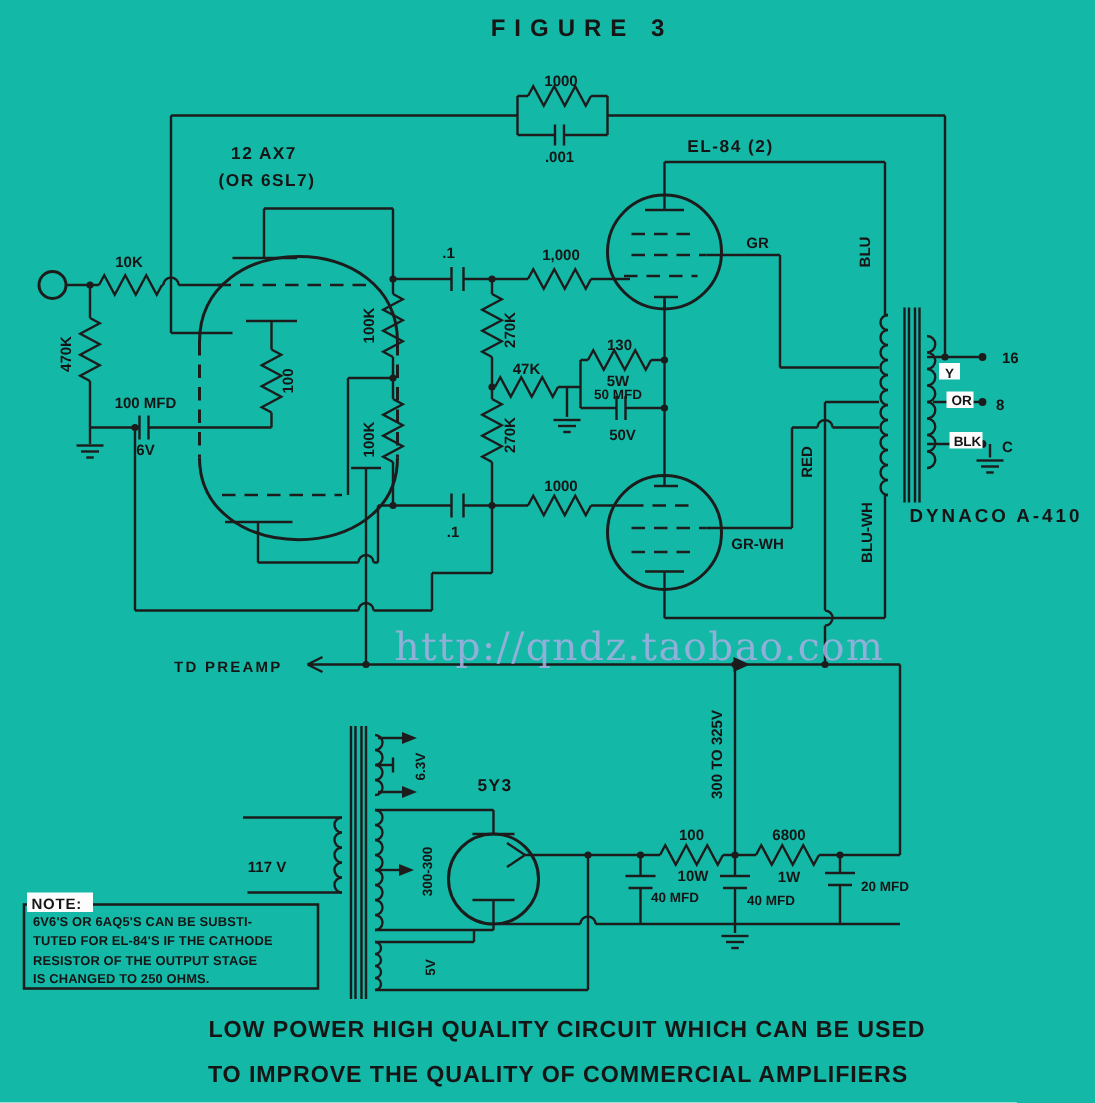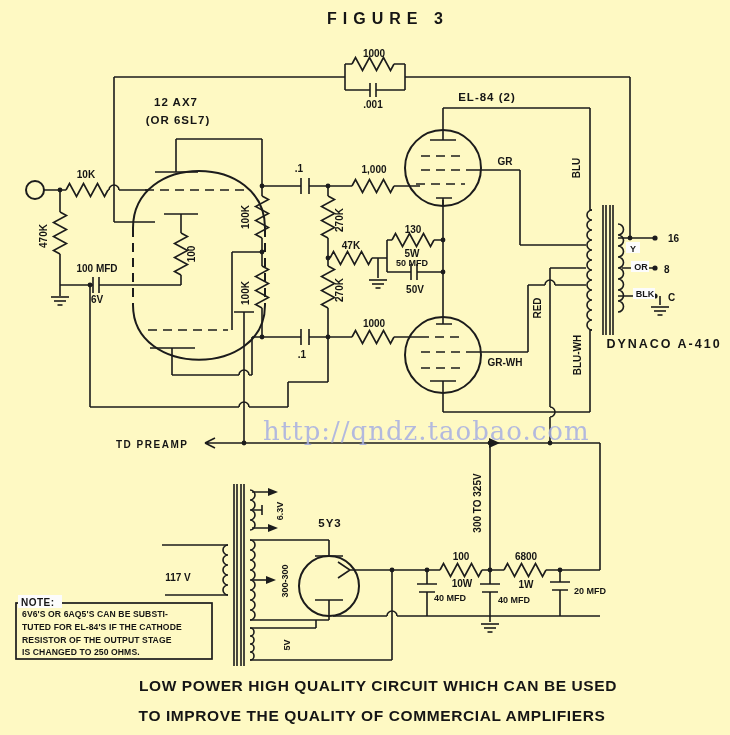--- a/index.html
+++ b/index.html
@@ -1,16 +1,16 @@
 <!DOCTYPE html>
 <html><head>
 <meta charset="utf-8">
 <style>
   html,body{margin:0;padding:0;background:#ffffff;}
-  .page{position:relative;width:730px;height:735px;background:#fef9c3;overflow:hidden;
+  .page{position:relative;width:730px;height:735px;background:#14b8a6;overflow:hidden;
         font-family:"Liberation Sans",sans-serif;}
   svg{position:absolute;left:0;top:0;}
   svg text{fill:#151515;font-family:"Liberation Sans",sans-serif;font-weight:bold;}
   .lbl{font-size:10px;}
   .lbl-sm{font-size:9px;}
   .tube-lbl{font-size:11.5px;letter-spacing:1px;}
   .title{font-size:16px;letter-spacing:6px;}
   .caption{font-size:15.5px;letter-spacing:0.6px;}
   .note-head{font-size:10px;letter-spacing:0.5px;}
   .note-body{font-size:8.6px;letter-spacing:0.1px;}

